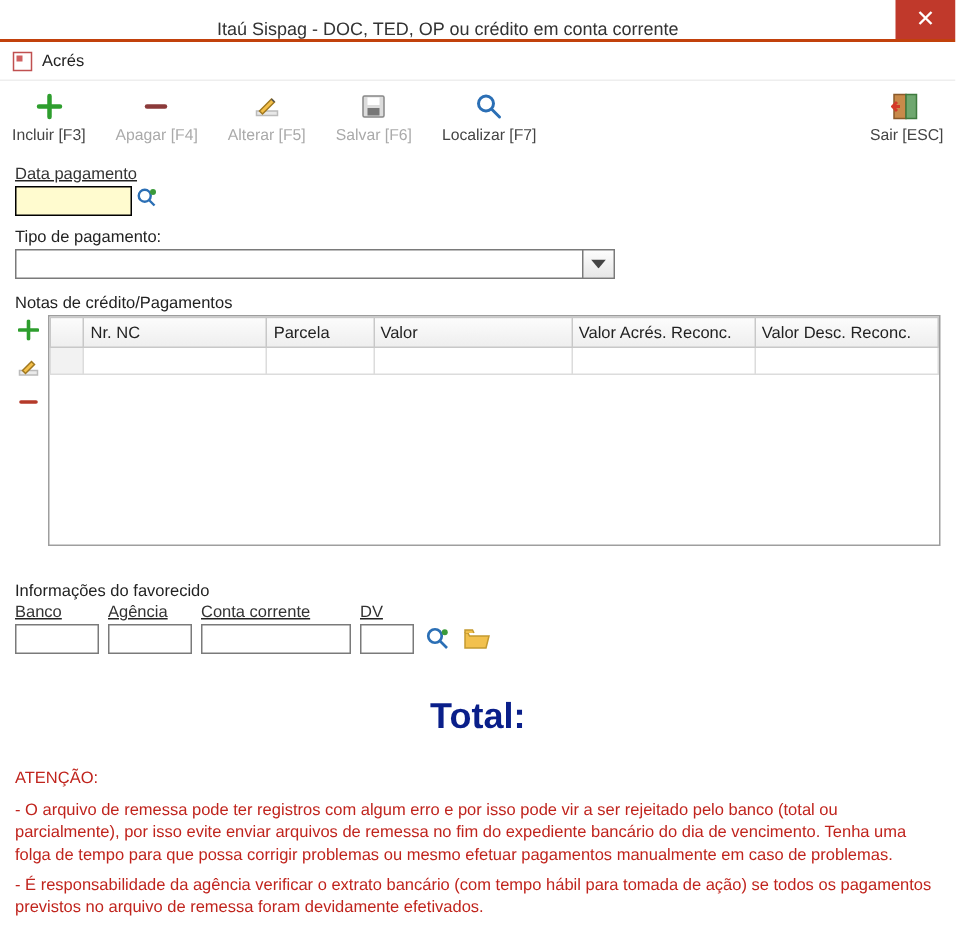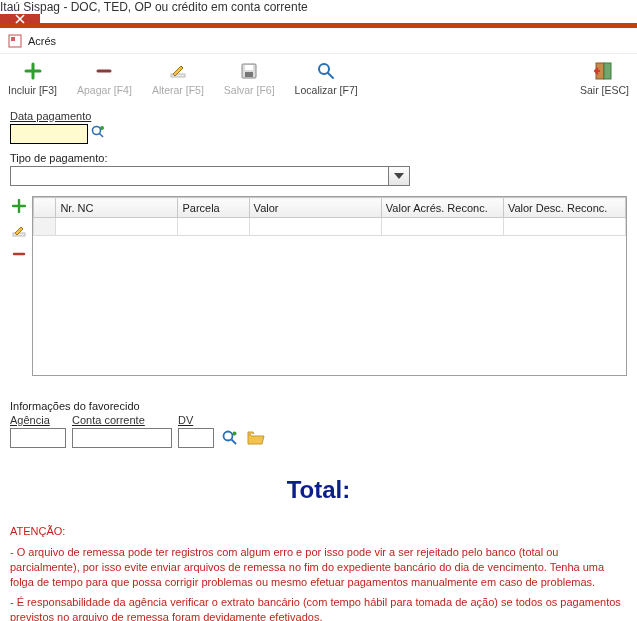--- a/index.html
+++ b/index.html
@@ -1,17 +1,17 @@
 <!DOCTYPE html>
 <html><head>
 <meta charset="utf-8">
 <style>
   * { box-sizing: border-box; margin: 0; padding: 0; }
   html, body { width: 637px; height: 621px; font-family: Tahoma, Arial, sans-serif; font-size: 11px; color: #222; background: #fff; overflow: hidden; }
-  .titlebar { height: 28px; background: #fff; display: flex; align-items: flex-start; position: relative; border-bottom: 5px solid #c2410c; flex-direction: column; }
+  .titlebar { height: 28px; background: #fff; display: flex; align-items: flex-end; position: relative; border-bottom: 2px solid #c2410c; }
   .titlebar .title { flex: 1; text-align: center; font-size: 12px; color: #333; }
   .titlebar .close { width: 40px; height: 28px; background: #c0392b; color: #fff; display: flex; align-items: center; justify-content: center; font-size: 13px; cursor: pointer; }
   .opcoes-row { height: 26px; display: flex; align-items: center; padding: 0 8px; gap: 6px; border-bottom: 1px solid #eee; }
   .opcoes-row .small-icon { width: 14px; height: 14px; }
   .opcoes-row .lbl { font-size: 11px; }
   .toolbar { display: flex; align-items: flex-end; padding: 6px 8px 6px 8px; gap: 20px; }
   .tool { display: flex; flex-direction: column; align-items: center; gap: 2px; cursor: pointer; }
   .tool .icon { width: 22px; height: 22px; display: flex; align-items: center; justify-content: center; }
   .tool .tlabel { font-size: 10.5px; color: #444; white-space: nowrap; }
   .tool.disabled .tlabel { color: #aaa; }
@@ -25,21 +25,21 @@
   .mag-btn { width: 16px; height: 16px; display: inline-flex; align-items: center; justify-content: center; cursor: pointer; position: relative; top: -2px; }
   .combo-row { margin-top: 6px; margin-bottom: 10px; }
   .combo-label { margin-bottom: 2px; display: block; }
   .combo { display: flex; }
   .combo input { flex: 1; border: 1px solid #7a7a7a; height: 20px; padding: 1px 3px; font-size: 11px; background: #fff; border-right: none; }
   .combo .dd { width: 22px; height: 20px; border: 1px solid #7a7a7a; background: linear-gradient(#fdfdfd,#e6e6e6); display: flex; align-items: center; justify-content: center; cursor: pointer; }
   .grid-section { margin-top: 6px; }
   .grid-wrap { display: flex; gap: 4px; }
   .grid-tools { display: flex; flex-direction: column; gap: 8px; padding-top: 2px; width: 18px; align-items: center; }
   .grid-tools .gt { width: 16px; height: 16px; cursor: pointer; display: flex; align-items: center; justify-content: center; }
-  .grid { border: 1px solid #9e9e9e; background: #fff; flex: 1; height: 180px; overflow: hidden; }
+  .grid { border: 1px solid #9e9e9e; background: #fff; flex: 1; height: 154px; overflow: hidden; }
   .grid table { border-collapse: collapse; width: 100%; table-layout: fixed; }
   .grid th { background: linear-gradient(#fcfcfc,#eeeeee); border: 1px solid #c8c8c8; font-weight: normal; font-size: 11px; padding: 2px 4px; text-align: left; height: 20px; white-space: nowrap; overflow: hidden; }
   .grid td { border: 1px solid #dcdcdc; height: 18px; padding: 1px 3px; font-size: 11px; }
   .grid tr.data td:first-child { background: #f2f2f2; }
   .fav-section { margin-top: 24px; }
   .fav-row { display: flex; align-items: flex-end; gap: 6px; }
   .mini-btn { width: 20px; height: 20px; display: inline-flex; align-items: center; justify-content: center; cursor: pointer; }
   .total-line { text-align: center; margin-top: 28px; }
   .total-line span { color: #0a1f8a; font-weight: bold; font-size: 24px; margin-top: 40px; }
   .warn { margin-top: 10px; color: #c0241d; font-size: 11px; line-height: 1.35; }
@@ -153,20 +153,21 @@
       <input value="" style="">
       <div class="dd">
         <svg width="10" height="6" viewBox="0 0 10 6">
             <path d="M0 0 L5 6 L10 0 Z" fill="#444"></path>
           </svg>
       </div>
     </div>
   </div>
 
   <div class="grid-section">
+    <div style="margin-bottom:2px;">Notas de crédito/Pagamentos</div>
     <div class="grid-wrap">
       <div class="grid-tools">
         <span class="gt">
           <svg width="14" height="14" viewBox="0 0 14 14">
               <path d="M7 1 V13 M1 7 H13" stroke="#2e9e2e" stroke-width="2.4" stroke-linecap="round"></path>
             </svg>
         </span>
         <span class="gt">
           <svg width="14" height="14" viewBox="0 0 14 14">
               <rect x="1" y="10" width="12" height="3" fill="#eaeaea" stroke="#bbb"></rect>
@@ -211,20 +212,24 @@
           </tbody>
         </table>
       </div>
     </div>
   </div>
 
   <div class="fav-section">
     <div style="margin-bottom:2px;">Informações do favorecido</div>
     <div class="fav-row">
       <div class="field">
+        <label>Banco</label>
+        <input style="width: 56px;" value="">
+      </div>
+      <div class="field">
         <label>Agência</label>
         <input style="width: 56px;" value="">
       </div>
       <div class="field">
         <label>Conta corrente</label>
         <input style="width: 100px;" value="">
       </div>
       <div class="field">
         <label>DV</label>
         <input style="width: 36px;" value="">

